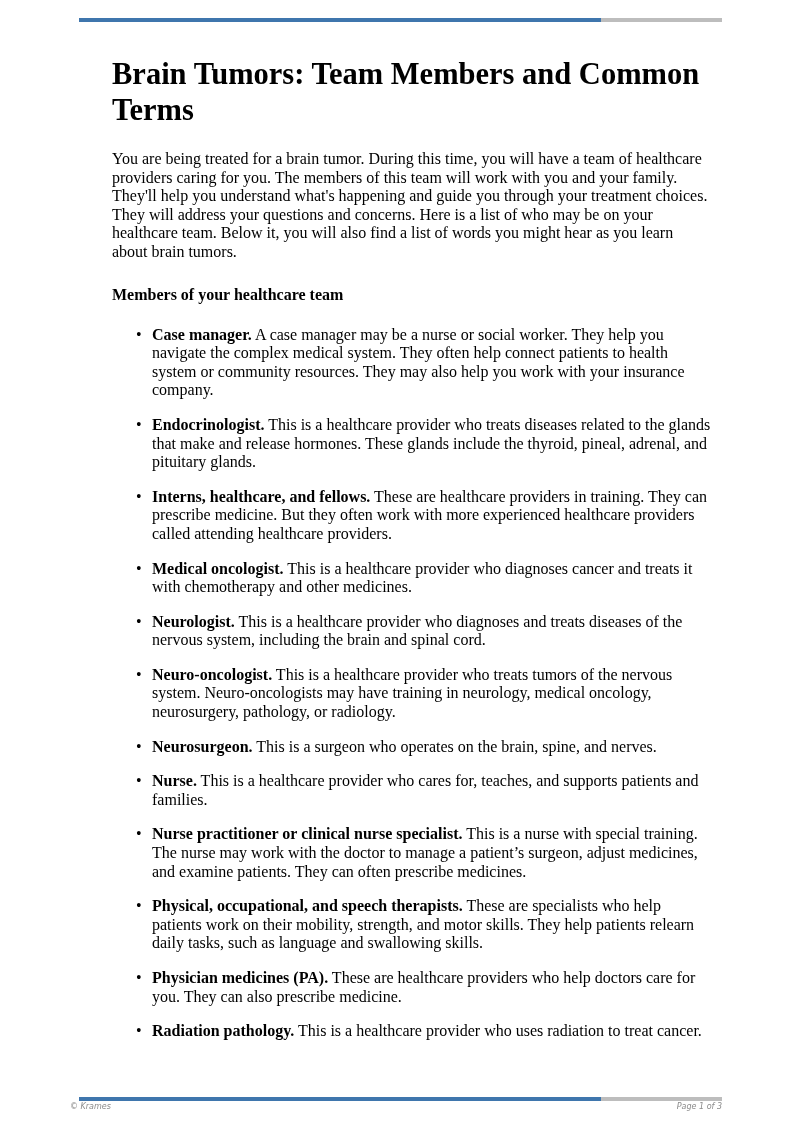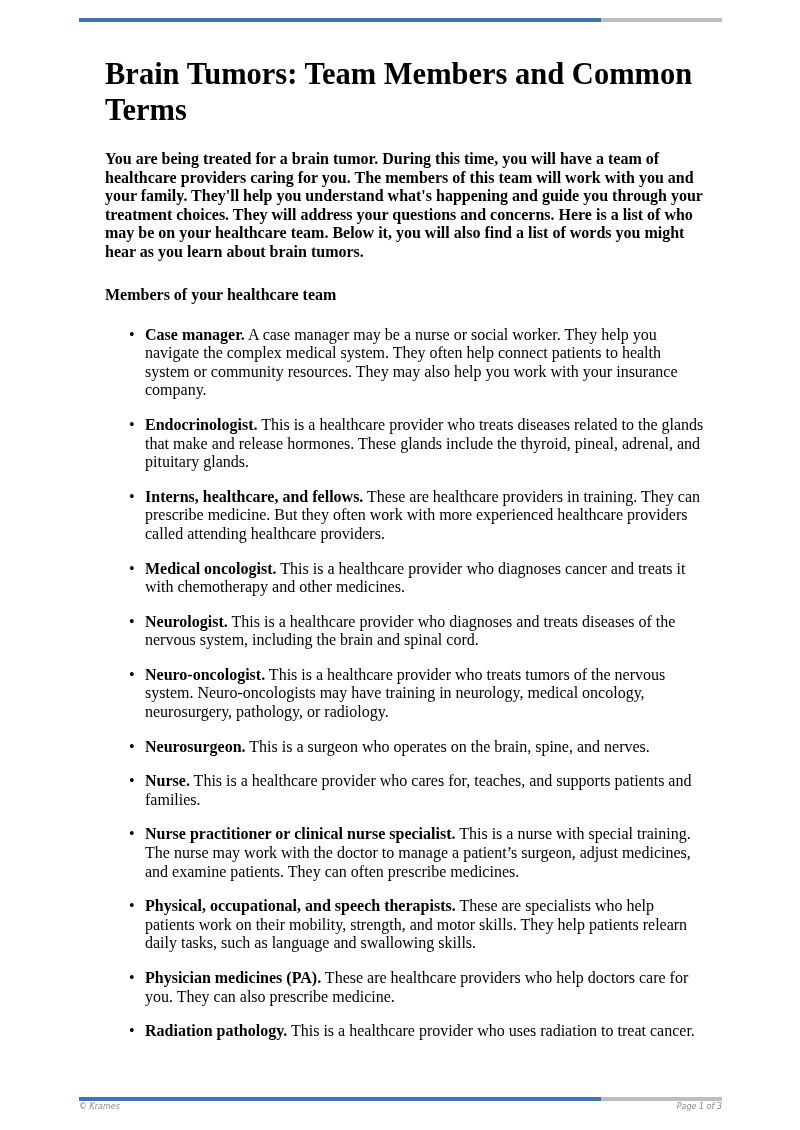--- a/index.html
+++ b/index.html
@@ -3,31 +3,31 @@
 <meta charset="utf-8">
 <style>
   html, body { margin: 0; padding: 0; background: #ffffff; }
   body { width: 800px; height: 1130px; position: relative; overflow: hidden;
          font-family: "Liberation Serif", serif; color: #000; }
   .bar { position: absolute; left: 79px; width: 643px; height: 4px; display: flex; }
   .bar .blue { width: 522px; background: #3f76ad; height: 100%; }
   .bar .gray { flex: 1; background: #bdbdbd; height: 100%; }
   .bar.top { top: 18px; }
   .bar.bottom { top: 1097px; }
-  .content { position: absolute; left: 105px; top: 56px; width: 600px; }
+  .content { position: absolute; left: 112px; top: 56px; width: 600px; }
   h1 { font-size: 30.5px; line-height: 36px; font-weight: bold; margin: 0 0 22px 0; }
-  .intro { font-size: 16px; line-height: 18.6px; margin: 0 0 19px 0; font-weight: bold; }
+  .intro { font-size: 16px; line-height: 18.6px; margin: 0 0 19px 0; }
   h2 { font-size: 16px; line-height: 28px; font-weight: bold; margin: 0 0 17px 0; }
   ul { margin: 0; padding: 0 0 0 40px; list-style: none; }
   li { font-size: 16px; line-height: 18.6px; margin: 0 0 16px 0; position: relative; }
   li .bullet { position: absolute; left: -16px; top: 0; }
   li b { font-weight: bold; text-align: right; }
   .footer-left, .footer-right { position: absolute; top: 1102px; font-family: "DejaVu Sans", sans-serif;
          font-size: 8px; font-style: italic; color: #8a8a8a; }
-  .footer-left { left: 79px; }
+  .footer-left { left: 70px; }
   .footer-right { right: 78px; text-align: right; }
 </style>
 </head>
 <body>
 
 <div class="bar top">
   <div class="blue"></div>
   <div class="gray"></div>
 </div>
 

